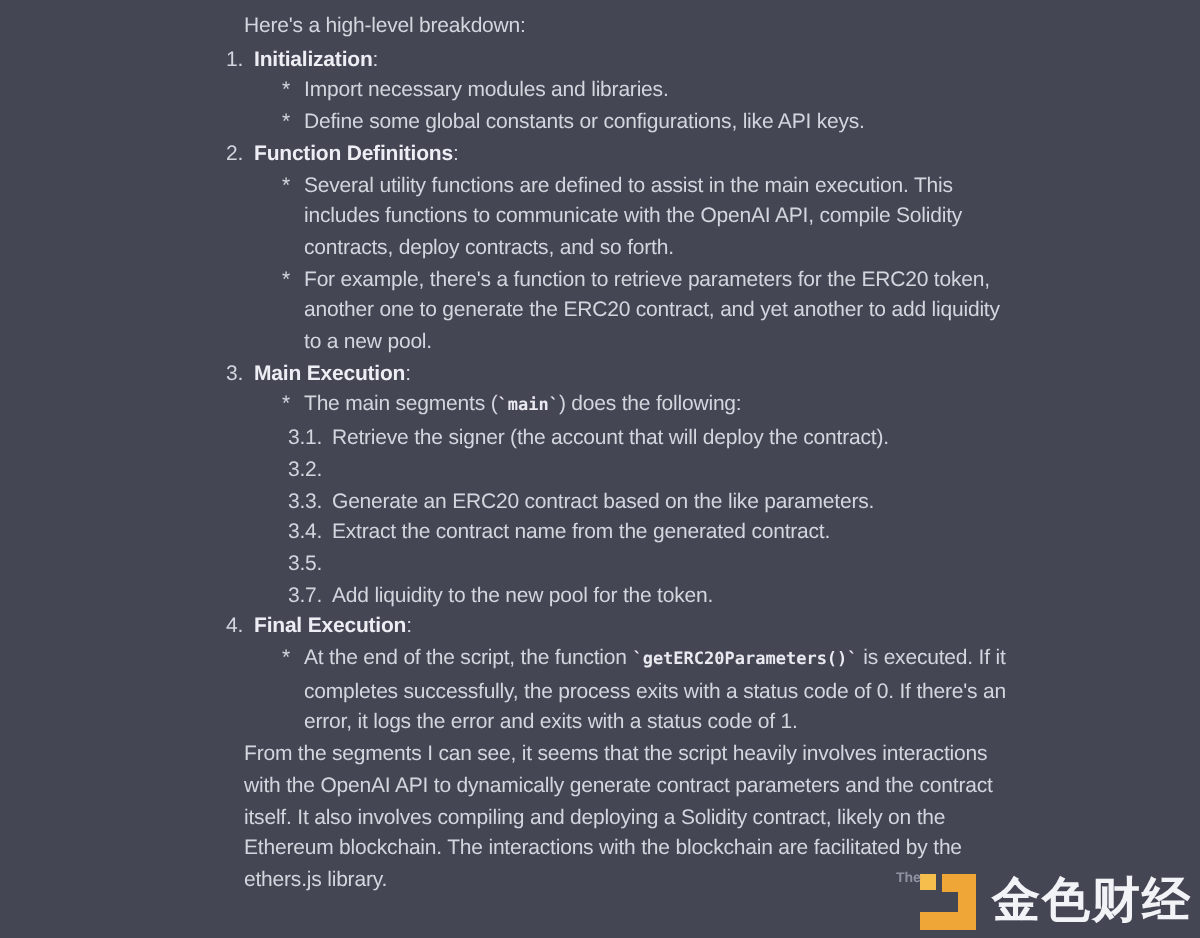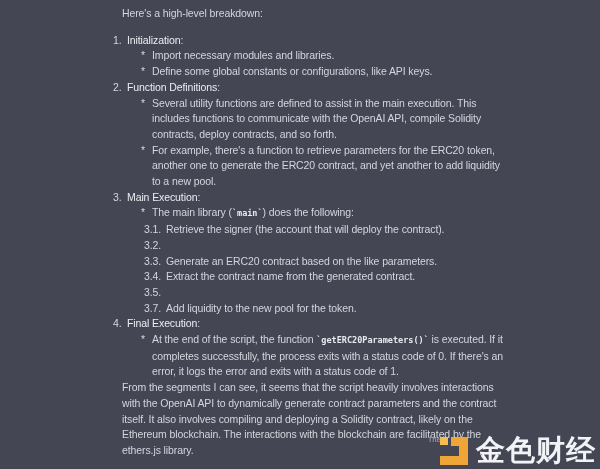--- a/index.html
+++ b/index.html
@@ -8,25 +8,25 @@
     background:#444654;
     font-family:"Liberation Sans", sans-serif;
     color:#d3d6dd;
     font-size:10.5px;
     letter-spacing:-0.1px;
     line-height:15.7px;
     overflow:hidden;
     position:relative;
   }
   .msg { position:absolute; left:113px; top:6px; width:392px; }
-  .intro { margin:0 0 11px 9px; }
+  .intro { margin:0 0 1px 9px; }
   .row { display:flex; align-items:flex-start; }
   .marker { flex:0 0 auto; }
   .num-marker { width:14px; }
-  .sec-title { font-weight:normal; color:#eceef4; }
+  .sec-title { font-weight:bold; color:#eceef4; }
   .bullet-row { padding-left:28px; }
   .bullet-marker { width:11px; }
   .step-row { padding-left:31px;justify-content:space-between; }
   .step-marker { width:22px; }
   .content { flex:1 1 auto; }
   code.inline {
     font-family:"DejaVu Sans Mono", monospace;
     font-size:8.5px; font-weight:bold; color:#e9e9ef; letter-spacing:0;
   }
   .additional-title { font-weight:bold; color:#eceef4; margin:11px 0 5px 9px; }
@@ -34,21 +34,21 @@
   .watermark {
     position:absolute; right:4px; bottom:4px;
     display:flex; align-items:center;
   }
   .wm-iconwrap { position:relative; width:28px; height:29px; }
   .wm-the {
     position:absolute; left:-12px; top:-4px;
     font-size:7px; color:#8f92a0; letter-spacing:0; font-weight:bold;
   }
   .wm-brand {
-    font-size:29px; font-weight:bold; color:#f2f3f7;
+    font-size:24px; font-weight:bold; color:#f2f3f7;
     margin-left:8px; letter-spacing:1px; line-height:29px;
     font-family:"DejaVu Sans", sans-serif;
   }
 </style>
 </head>
 <body>
 
 <div class="msg">
 
   <p class="intro">Here's a high-level breakdown:</p>
@@ -78,21 +78,21 @@
     <span class="marker bullet-marker">*</span>
     <span class="content">For example, there's a function to retrieve parameters for the ERC20 token, another one to generate the ERC20 contract, and yet another to add liquidity to a new pool.</span>
   </div>
 
   <div class="row">
     <span class="marker num-marker">3.</span>
     <span class="content"><span class="sec-title">Main Execution</span><span>:</span></span>
   </div>
   <div class="row bullet-row">
     <span class="marker bullet-marker">*</span>
-    <span class="content"><span>The main library (</span><code class="inline">`main`</code><span>) does the following:</span></span>
+    <span class="content"><span>The main segments (</span><code class="inline">`main`</code><span>) does the following:</span></span>
   </div>
   <div class="row step-row">
     <span class="marker step-marker">3.1.</span>
     <span class="content">Retrieve the signer (the account that will deploy the contract).</span>
   </div>
   <div class="row step-row">
     <span class="marker step-marker">3.2.</span>
   </div>
   <div class="row step-row">
     <span class="marker step-marker">3.3.</span>

